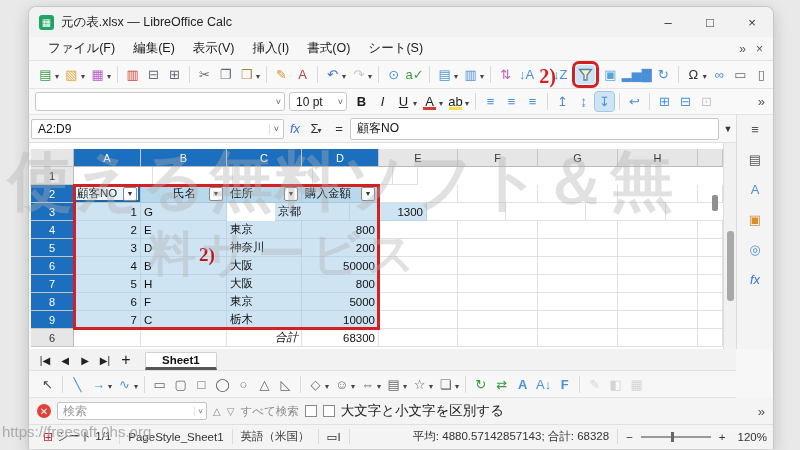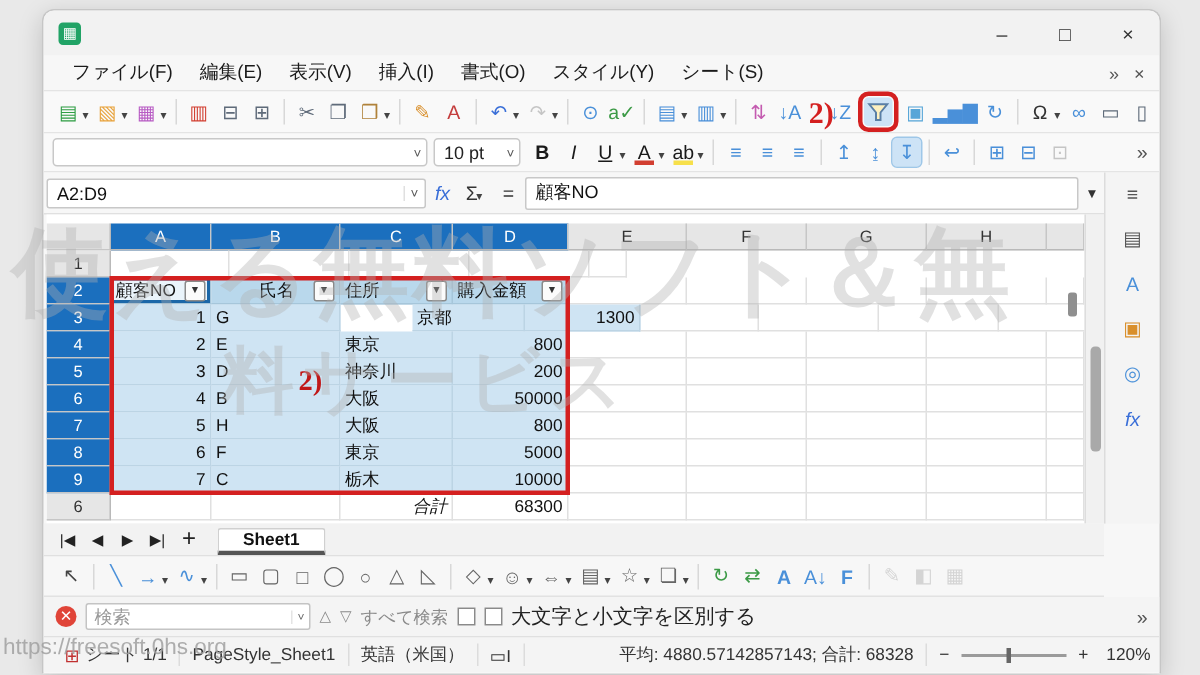--- a/index.html
+++ b/index.html
@@ -87,35 +87,35 @@
   #wm2{left:148px;top:222px;font-size:48px;letter-spacing:6px}
   #wmurl{left:2px;top:423px;font-size:15px;color:rgba(160,160,160,.85);font-weight:normal}
 </style>
 </head>
 <body>
 
 <div id="win">
 
   <div class="abs titlebar">
     <span class="appicon">▦</span>
+    <span class="wtitle">元の表.xlsx — LibreOffice Calc</span>
     <span class="wctrls">
       <span class="wbtn">–</span>
       <span class="wbtn">□</span>
       <span class="wbtn">×</span>
     </span>
   </div>
 
   <div class="abs menubar">
     <span id="menuitems" style="display:flex">
         <span class="menu-item">ファイル(F)</span>
         <span class="menu-item">編集(E)</span>
         <span class="menu-item">表示(V)</span>
         <span class="menu-item">挿入(I)</span>
         <span class="menu-item">書式(O)</span>
-        <span class="menu-item">スタイル(Y)</span>
         <span class="menu-item">シート(S)</span>
       </span>
     <span class="menu-right">
       <span>»</span>
       <span>×</span>
     </span>
   </div>
 
   <div class="abs tbrow" id="tb1">
     <span id="tb1icons" style="display:flex;align-items:center">

